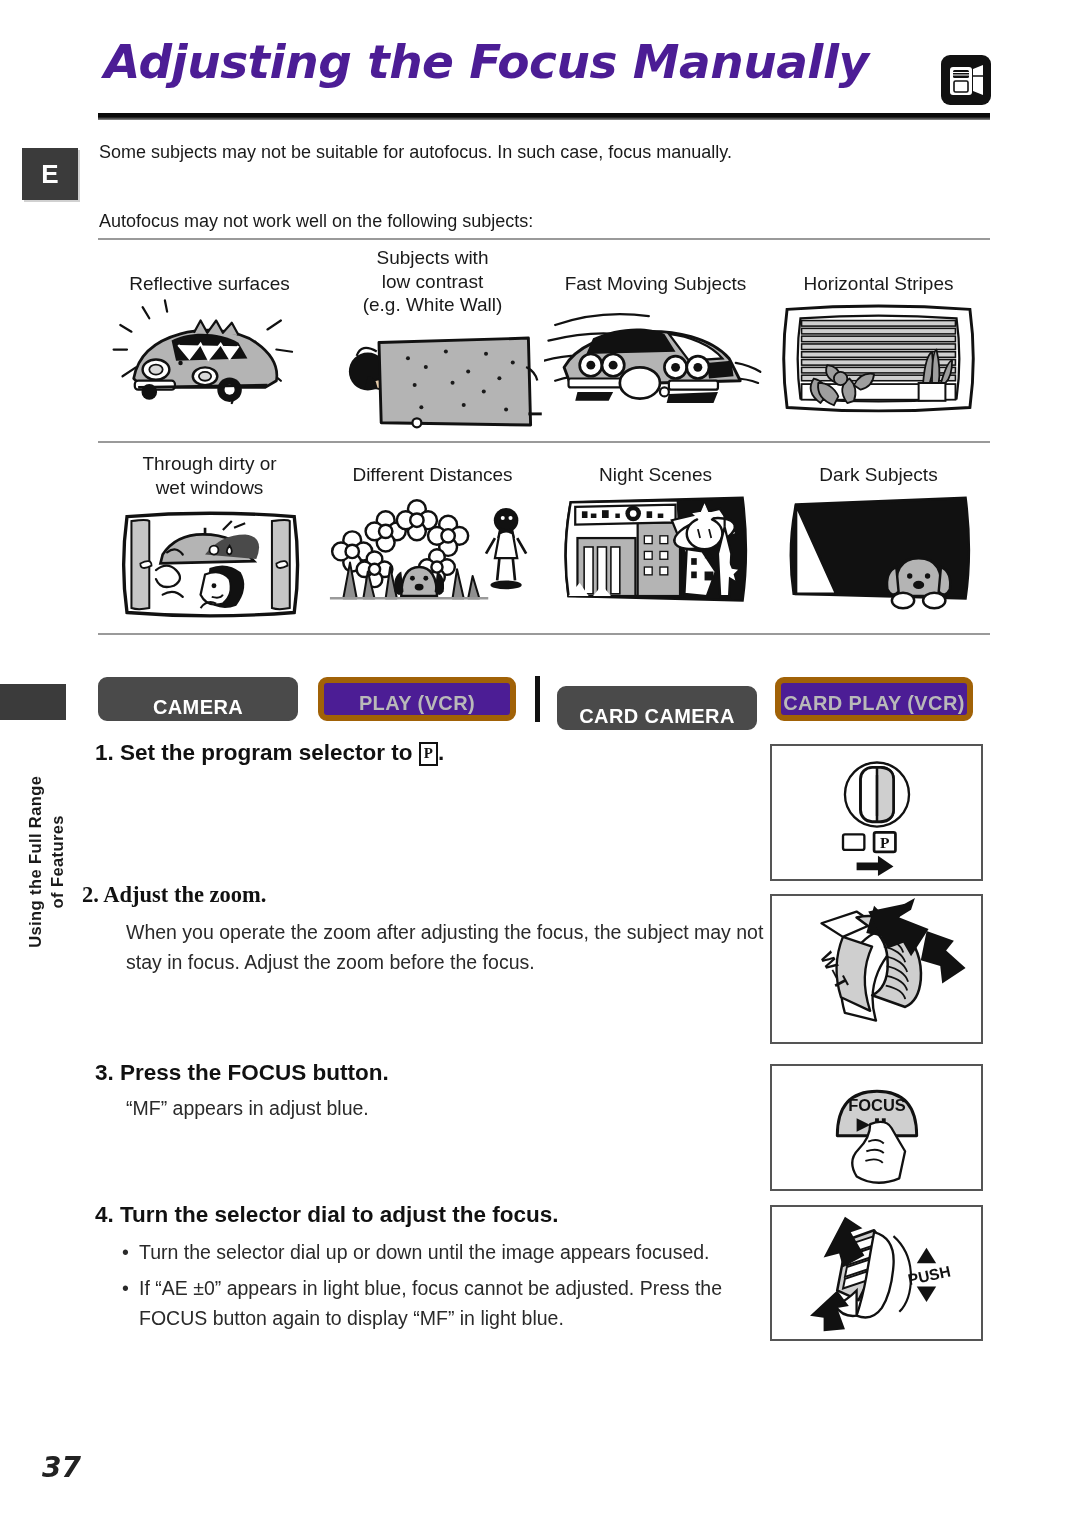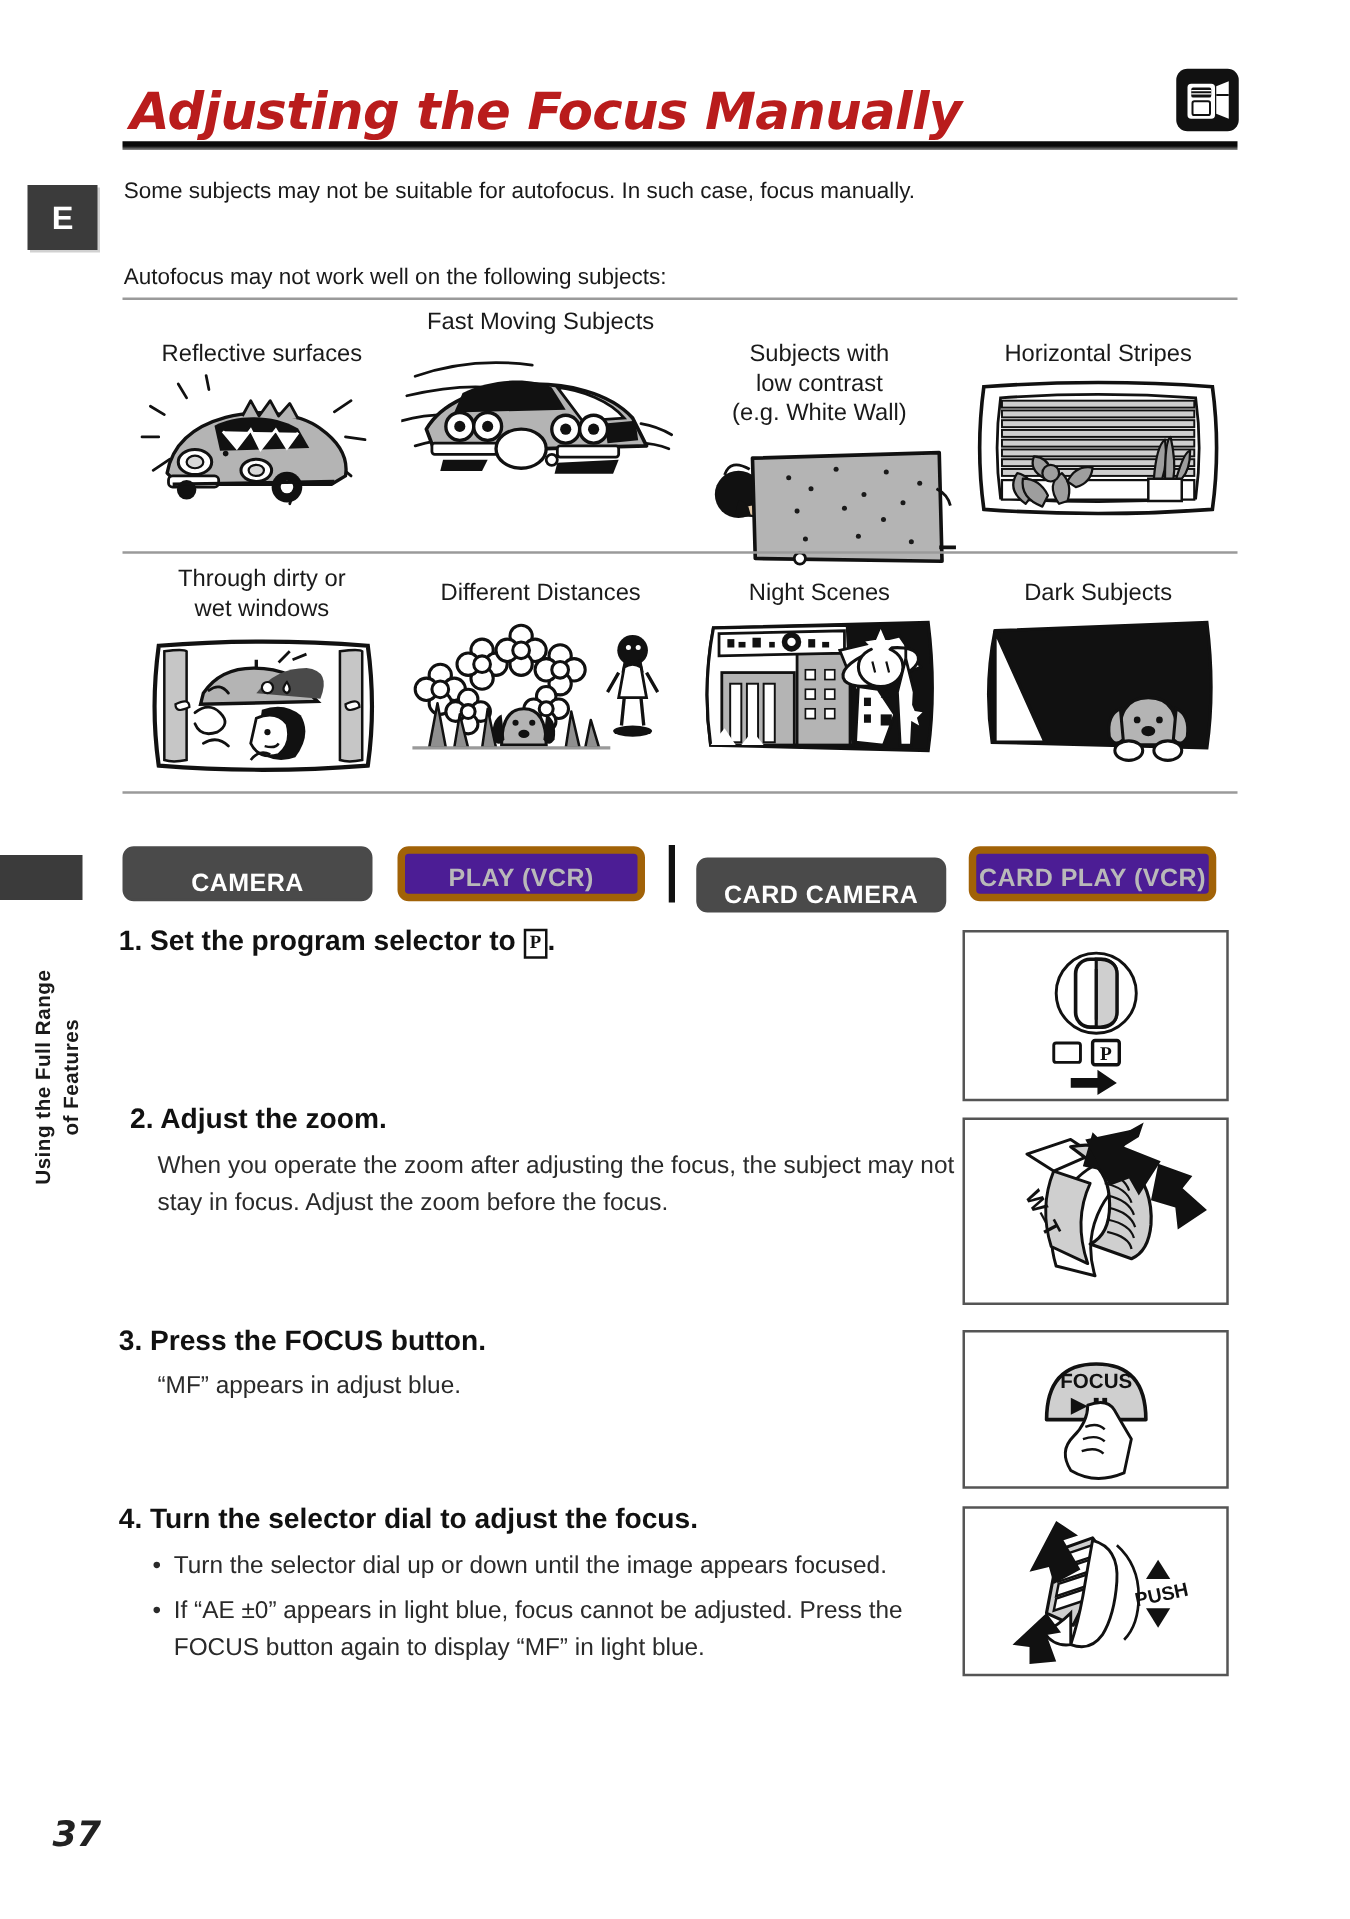--- a/index.html
+++ b/index.html
@@ -46,26 +46,26 @@
     font-weight: bold;
     letter-spacing: 0.4px;
     line-height: 1.32;
     color: #1a1a1a;
     white-space: pre-line;
   }
 
   
   #page-title {
     position: absolute;
-    left: 104px; top: 65px;
-    font-size: 41px;
+    left: 104px; top: 34px;
+    font-size: 47px;
     font-weight: bold;
     font-style: italic;
     letter-spacing: -0.5px;
-    color: #b91c1c;
+    color: #4c1d95;
     font-family: "DejaVu Sans", sans-serif;
   }
   #title-rule {
     position: absolute;
     left: 98px; top: 113px;
     width: 892px; height: 7px;
     background: linear-gradient(to bottom, #0a0a0a 0%, #0a0a0a 55%, #8d8d8d 100%);
   }
   #header-icon {
     position: absolute;
@@ -170,21 +170,21 @@
     color: #111;
     line-height: 1.3;
   }
   .step-body {
     position: absolute;
     font-size: 19.5px;
     line-height: 1.52;
     color: #2a2a2a;
   }
   #step1-head { left: 95px; top: 738px; width: 640px; }
-  #step2-head { left: 104px; top: 880px; width: 640px; }
+  #step2-head { left: 82px; top: 880px; width: 640px; font-family: Liberation Serif, serif; }
   #step2-body { left: 126px; top: 918px; width: 645px; }
   #step3-head { left: 95px; top: 1058px; width: 640px; }
   #step3-body { left: 126px; top: 1094px; width: 645px; }
   #step4-head { left: 95px; top: 1200px; width: 660px; }
   #step4-bullets { position: absolute; left: 122px; top: 1238px; width: 650px; }
   .bullet {
     display: flex;
     font-size: 19.5px;
     line-height: 1.5;
     color: #2a2a2a;
@@ -277,50 +277,20 @@
         <ellipse cx="52" cy="66" rx="12" ry="9" fill="#fff" stroke="#111" stroke-width="2.2"></ellipse>
         <ellipse cx="52" cy="66" rx="6" ry="4.5" fill="#d8d8d8" stroke="#111" stroke-width="1.6"></ellipse>
         <ellipse cx="96" cy="72" rx="11" ry="8" fill="#fff" stroke="#111" stroke-width="2.2"></ellipse>
         <ellipse cx="96" cy="72" rx="5.5" ry="4" fill="#d8d8d8" stroke="#111" stroke-width="1.6"></ellipse>
         <rect x="33" y="76" width="36" height="8" rx="3" fill="#fff" stroke="#111" stroke-width="2"></rect>
         <circle cx="118" cy="84" r="11" fill="#111"></circle>
         <circle cx="118" cy="84" r="4.5" fill="#fff"></circle>
         <circle cx="46" cy="86" r="7" fill="#111"></circle>
         <path d="M36 82 L152 80" stroke="#111" stroke-width="2.4" fill="none"></path>
         <circle cx="74" cy="60" r="2" fill="#111"></circle>
-      </svg>
-    </div>
-  </div>
-
-  <div class="subj-cell">
-    <div class="subj-label">Fast Moving Subjects</div>
-    <div class="subj-art">
-      <svg viewBox="0 0 200 112">
-        <g stroke="#111" stroke-width="2" fill="none" stroke-linecap="round">
-          <path d="M10 26 q40 -14 84 -8M4 40 q34 -8 60 -6M0 58 q22 -6 42 -4M10 76 q20 -6 34 -4"></path>
-          <path d="M172 60 q12 2 22 8M170 74 q12 0 22 4"></path>
-        </g>
-        <path d="M18 64 C28 46 54 34 86 32 C118 30 150 38 166 56 L176 76 L24 80 Z" fill="#b4b4b4" stroke="#111" stroke-width="2.6" stroke-linejoin="round"></path>
-        <path d="M44 38 C64 28 92 26 108 34 L118 50 L38 52 Z" fill="#111"></path>
-        <path d="M112 34 C130 36 150 44 160 56 L130 58 Z" fill="#fff" stroke="#111" stroke-width="2"></path>
-        <path d="M146 60 L168 58 L170 72 L148 74 Z" fill="#111"></path>
-        <circle cx="42" cy="62" r="10" fill="#fff" stroke="#111" stroke-width="2.4"></circle>
-        <circle cx="42" cy="62" r="4" fill="#111"></circle>
-        <circle cx="62" cy="62" r="10" fill="#fff" stroke="#111" stroke-width="2.4"></circle>
-        <circle cx="62" cy="62" r="4" fill="#111"></circle>
-        <circle cx="118" cy="64" r="10" fill="#fff" stroke="#111" stroke-width="2.4"></circle>
-        <circle cx="118" cy="64" r="4" fill="#111"></circle>
-        <circle cx="138" cy="64" r="10" fill="#fff" stroke="#111" stroke-width="2.4"></circle>
-        <circle cx="138" cy="64" r="4" fill="#111"></circle>
-        <rect x="22" y="74" width="54" height="8" rx="2" fill="#fff" stroke="#111" stroke-width="2"></rect>
-        <rect x="112" y="76" width="44" height="8" rx="2" fill="#fff" stroke="#111" stroke-width="2"></rect>
-        <ellipse cx="86" cy="78" rx="18" ry="14" fill="#fff" stroke="#111" stroke-width="2.4"></ellipse>
-        <path d="M30 86 L62 86 L58 94 L28 94 Z" fill="#111"></path>
-        <path d="M112 88 L156 86 L152 96 L110 96 Z" fill="#111"></path>
-        <circle cx="108" cy="86" r="4" fill="#fff" stroke="#111" stroke-width="2"></circle>
       </svg>
     </div>
   </div>
 
   <div class="subj-cell">
     <div class="subj-label">Subjects with
 low contrast
 (e.g. White Wall)</div>
     <div class="subj-art">
       <svg viewBox="0 0 200 112">
@@ -340,20 +310,50 @@
             <circle cx="84" cy="60" r="1.8"></circle>
           <circle cx="118" cy="58" r="1.8"></circle>
             <circle cx="146" cy="66" r="1.8"></circle>
           <circle cx="90" cy="80" r="1.8"></circle>
             <circle cx="128" cy="78" r="1.8"></circle>
           <circle cx="166" cy="82" r="1.8"></circle>
         </g>
         <path d="M184 44 q8 4 10 12" stroke="#111" stroke-width="2" fill="none"></path>
         <path d="M186 86 L198 86" stroke="#111" stroke-width="2.6" fill="none"></path>
         <circle cx="86" cy="94" r="4" fill="#fff" stroke="#111" stroke-width="2"></circle>
+      </svg>
+    </div>
+  </div>
+
+  <div class="subj-cell">
+    <div class="subj-label">Fast Moving Subjects</div>
+    <div class="subj-art">
+      <svg viewBox="0 0 200 112">
+        <g stroke="#111" stroke-width="2" fill="none" stroke-linecap="round">
+          <path d="M10 26 q40 -14 84 -8M4 40 q34 -8 60 -6M0 58 q22 -6 42 -4M10 76 q20 -6 34 -4"></path>
+          <path d="M172 60 q12 2 22 8M170 74 q12 0 22 4"></path>
+        </g>
+        <path d="M18 64 C28 46 54 34 86 32 C118 30 150 38 166 56 L176 76 L24 80 Z" fill="#b4b4b4" stroke="#111" stroke-width="2.6" stroke-linejoin="round"></path>
+        <path d="M44 38 C64 28 92 26 108 34 L118 50 L38 52 Z" fill="#111"></path>
+        <path d="M112 34 C130 36 150 44 160 56 L130 58 Z" fill="#fff" stroke="#111" stroke-width="2"></path>
+        <path d="M146 60 L168 58 L170 72 L148 74 Z" fill="#111"></path>
+        <circle cx="42" cy="62" r="10" fill="#fff" stroke="#111" stroke-width="2.4"></circle>
+        <circle cx="42" cy="62" r="4" fill="#111"></circle>
+        <circle cx="62" cy="62" r="10" fill="#fff" stroke="#111" stroke-width="2.4"></circle>
+        <circle cx="62" cy="62" r="4" fill="#111"></circle>
+        <circle cx="118" cy="64" r="10" fill="#fff" stroke="#111" stroke-width="2.4"></circle>
+        <circle cx="118" cy="64" r="4" fill="#111"></circle>
+        <circle cx="138" cy="64" r="10" fill="#fff" stroke="#111" stroke-width="2.4"></circle>
+        <circle cx="138" cy="64" r="4" fill="#111"></circle>
+        <rect x="22" y="74" width="54" height="8" rx="2" fill="#fff" stroke="#111" stroke-width="2"></rect>
+        <rect x="112" y="76" width="44" height="8" rx="2" fill="#fff" stroke="#111" stroke-width="2"></rect>
+        <ellipse cx="86" cy="78" rx="18" ry="14" fill="#fff" stroke="#111" stroke-width="2.4"></ellipse>
+        <path d="M30 86 L62 86 L58 94 L28 94 Z" fill="#111"></path>
+        <path d="M112 88 L156 86 L152 96 L110 96 Z" fill="#111"></path>
+        <circle cx="108" cy="86" r="4" fill="#fff" stroke="#111" stroke-width="2"></circle>
       </svg>
     </div>
   </div>
 
   <div class="subj-cell">
     <div class="subj-label">Horizontal Stripes</div>
     <div class="subj-art">
       <svg viewBox="0 0 200 112">
         <path d="M18 12 Q100 6 182 12 Q188 56 182 100 Q100 106 18 100 Q12 56 18 12 Z" fill="#fff" stroke="#111" stroke-width="2.6"></path>
         <path d="M30 20 Q100 15 170 20 Q175 56 170 92 Q100 97 30 92 Q25 56 30 20 Z" fill="#fff" stroke="#111" stroke-width="2"></path>

